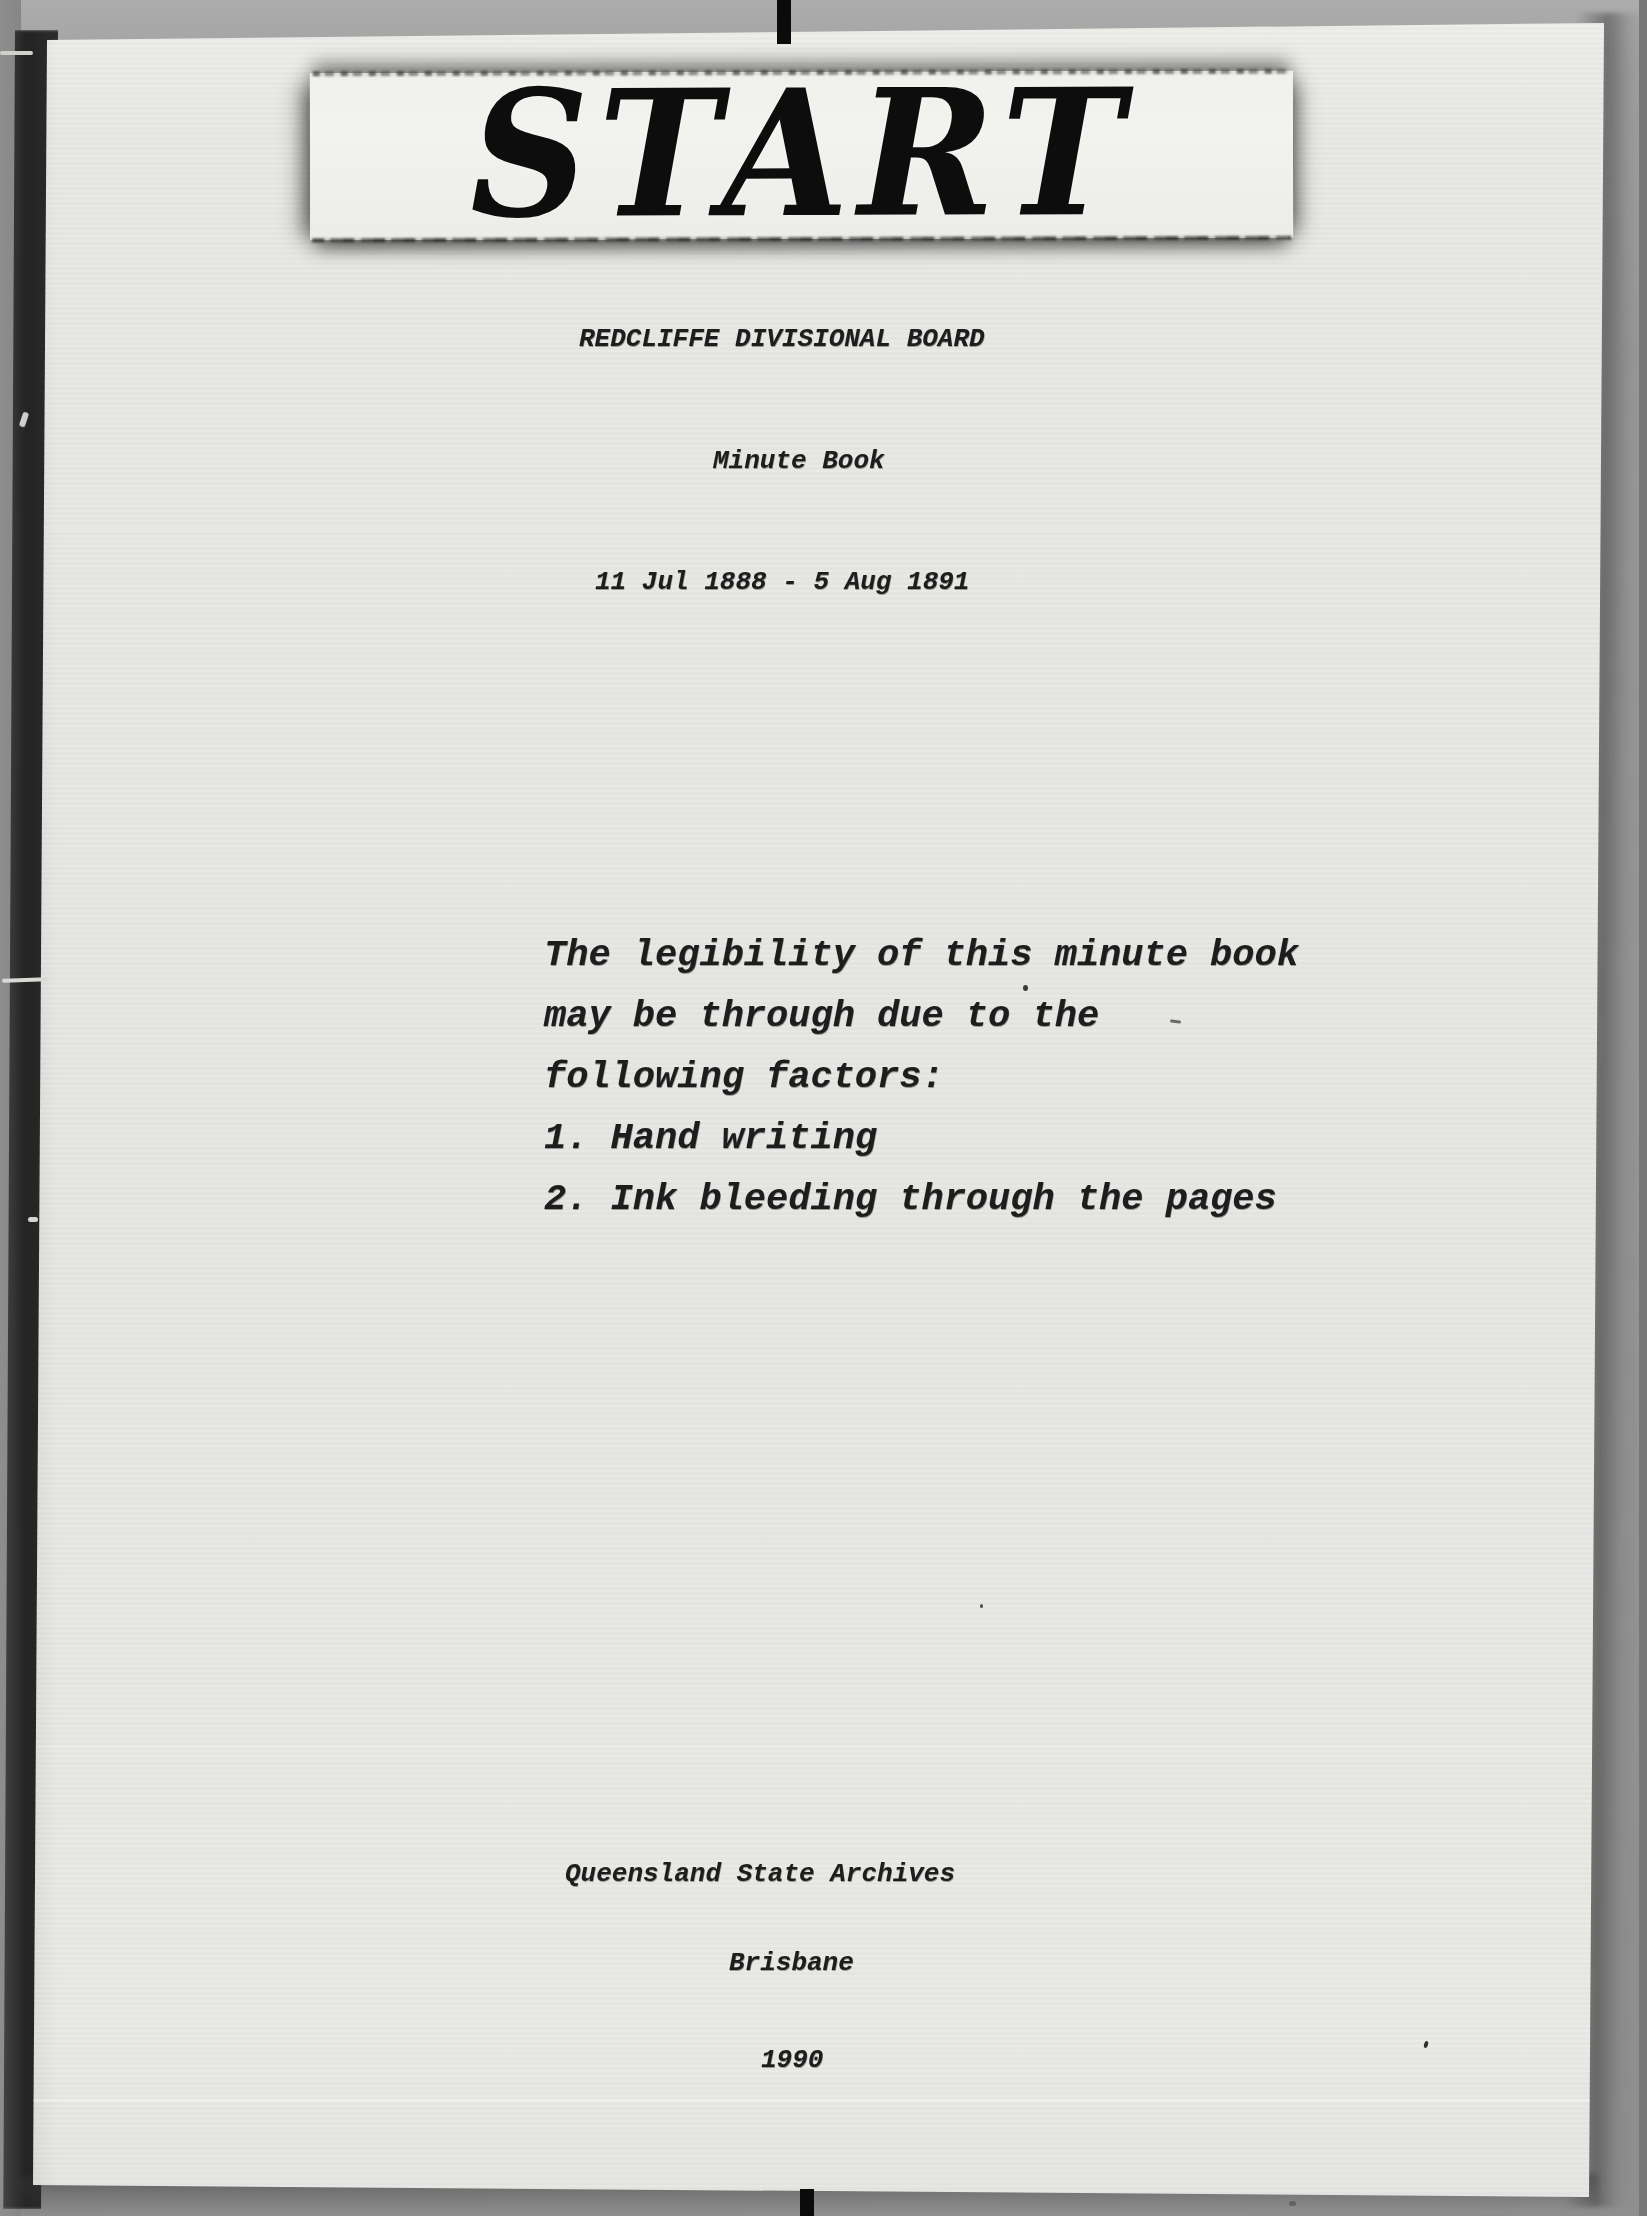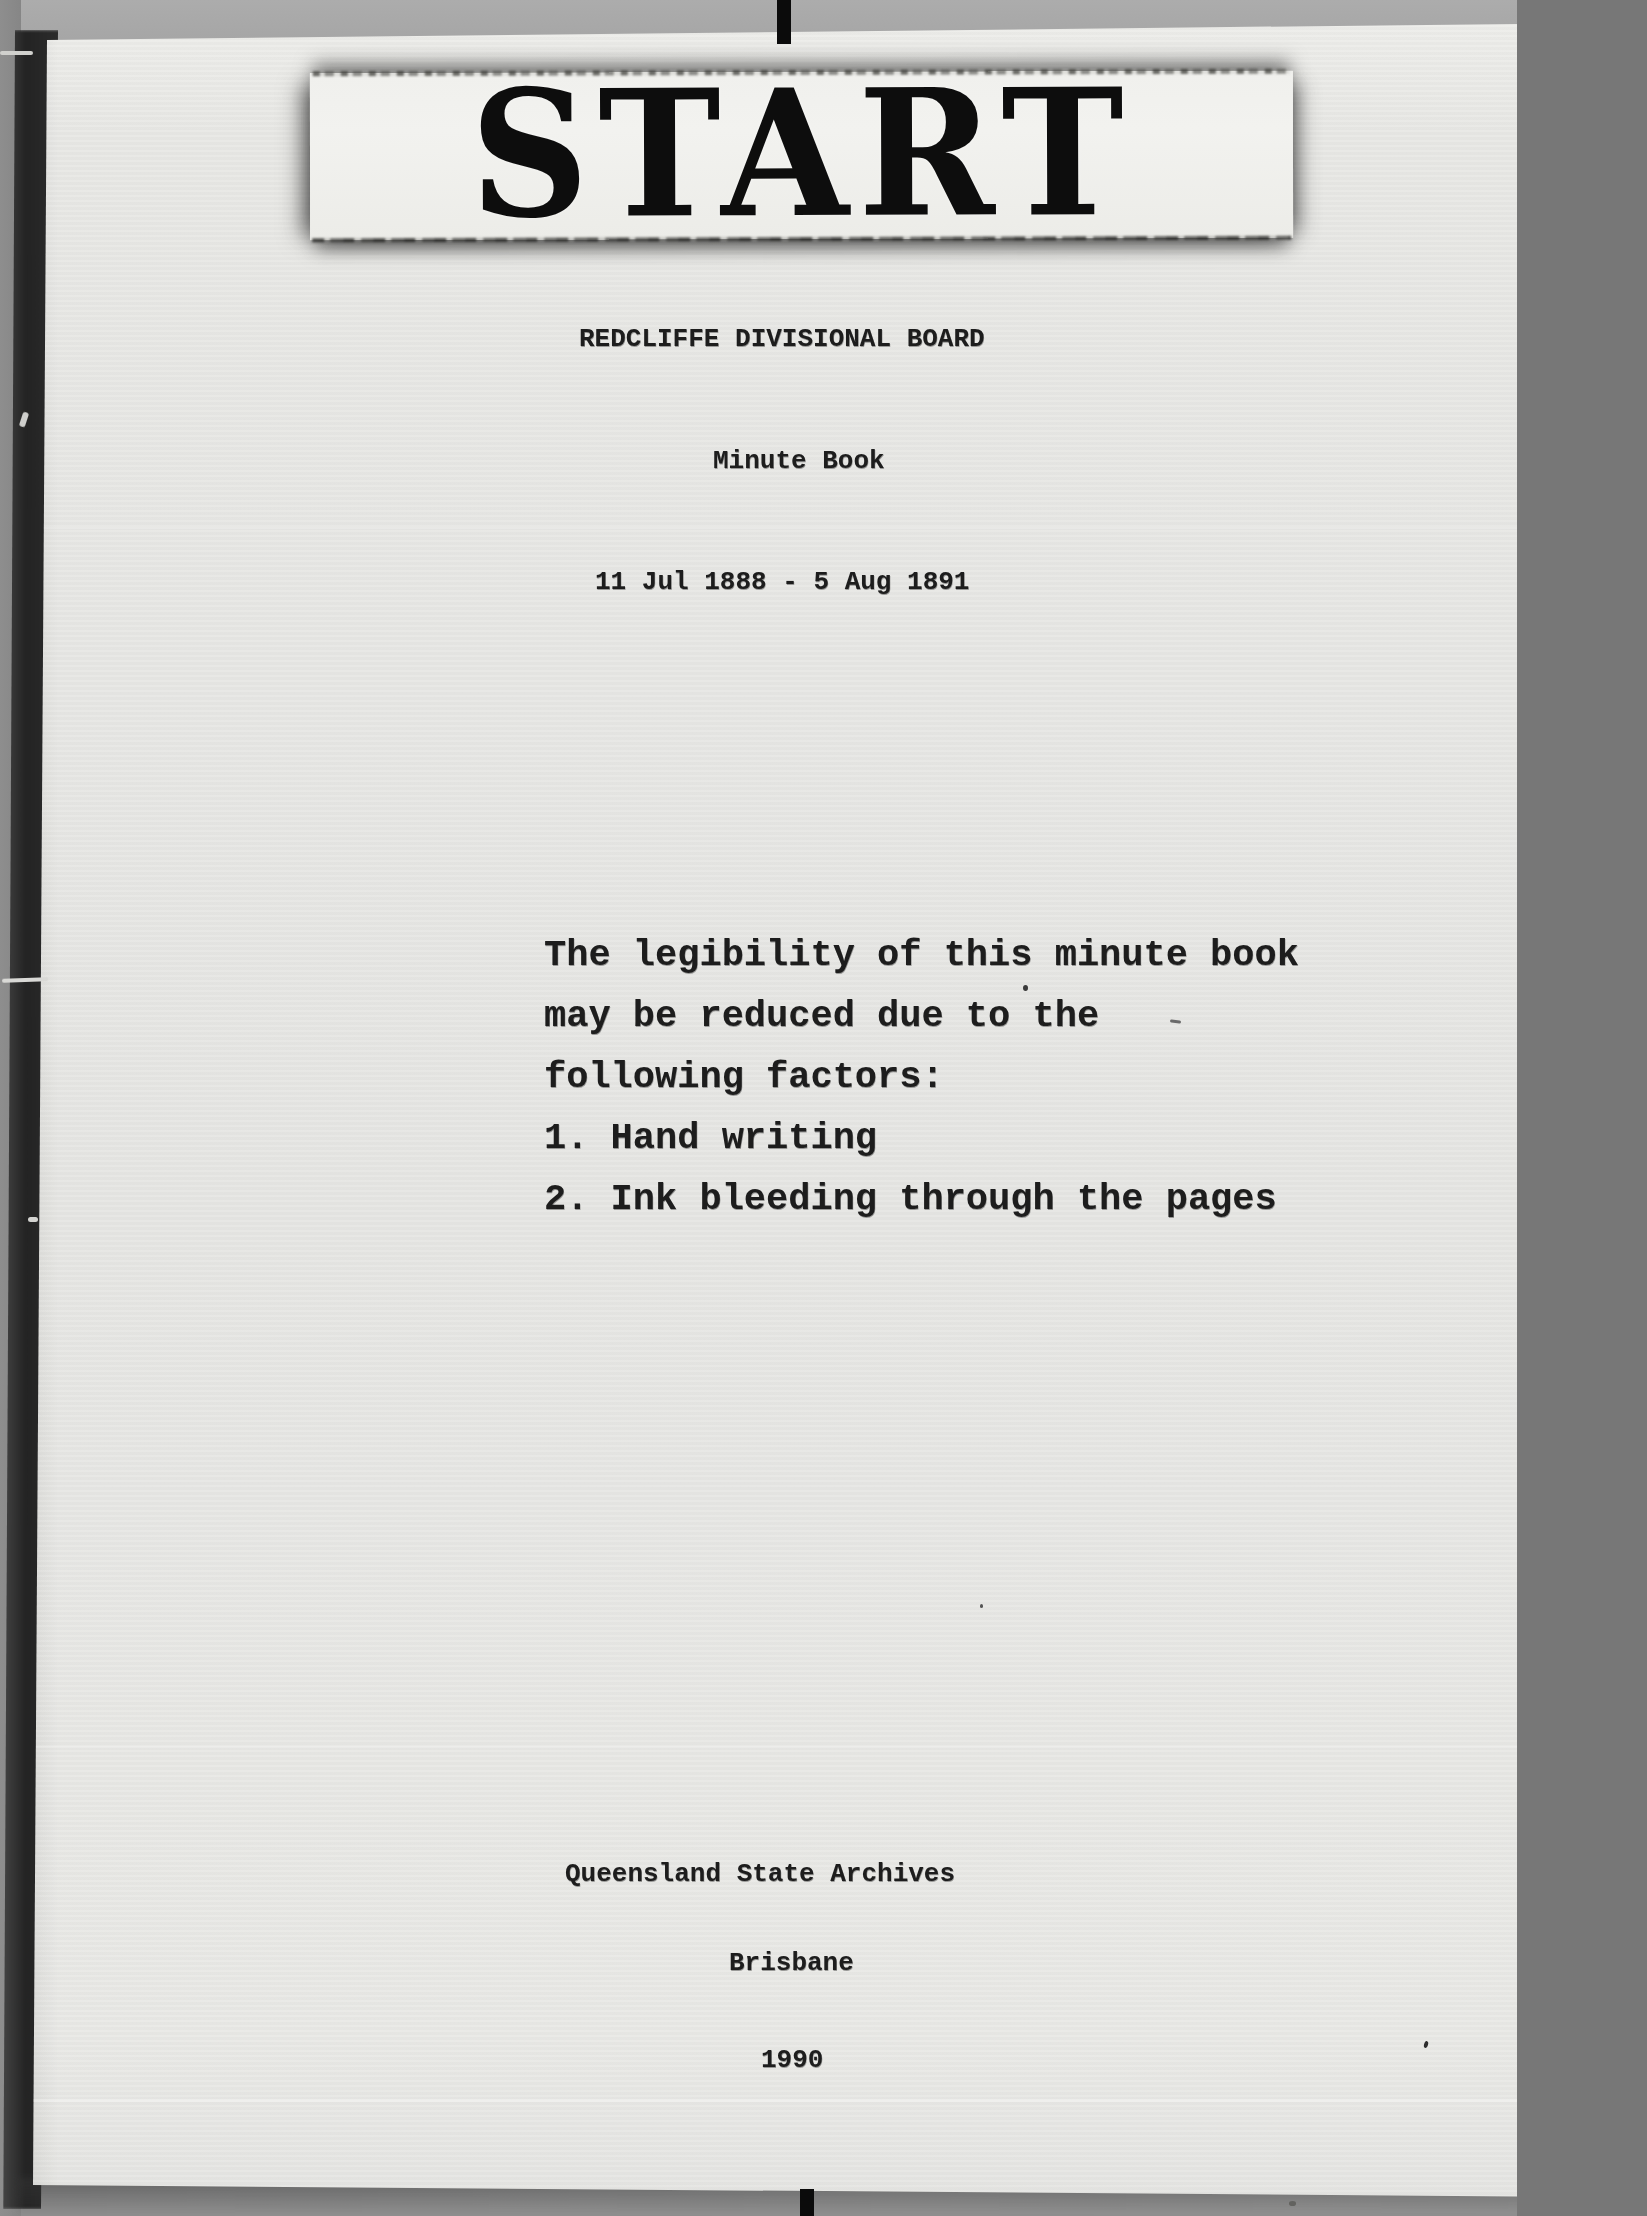--- a/index.html
+++ b/index.html
@@ -1,19 +1,20 @@
 <!DOCTYPE html>
 <html style="font-size:13px"><head>
 <meta charset="utf-8">
 <style>
   html,body{margin:0;padding:0;background:#777;}
   .scan{
-    position:relative;width:1517px;height:2216px;overflow:hidden;
+    position:relative;width:1639px;height:2216px;overflow:hidden;
     background:linear-gradient(180deg,#acacac 0px,#a3a3a3 58px,#9a9a9a 346px,#949494 1235px,#8f8f8f 2216px);
     font-family:"Liberation Mono","DejaVu Sans Mono",monospace;
+    font-style:italic;
   }
   
   .gutter-left{
     position:absolute;left:0;top:30px;width:64px;height:2179px;
     clip-path:polygon(15px 0,58px 0,41px 100%,3.3px 100%);
     background:linear-gradient(90deg,#484848 0%,#232323 40%,#2d2d2d 100%);
     filter:blur(1.6px);
   }
   .mount-sliver-left{
     position:absolute;left:0;top:0;width:21.4px;height:2216px;
@@ -118,21 +119,21 @@
   <div class="start-card">
     <div class="start-text">START</div>
   </div>
 
   <div class="t org">REDCLIFFE DIVISIONAL BOARD</div>
   <div class="t volume">Minute Book</div>
   <div class="t dates">11 Jul 1888 - 5 Aug 1891</div>
 
   <div class="notice">
     <div>The legibility of this minute book</div>
-    <div>may be reduced due to the</div>
+    <div>may be through due to the</div>
     <div>following factors:</div>
     <div>1. Hand writing</div>
     <div>2. Ink bleeding through the pages</div>
   </div>
 
   <div class="t archive">Queensland State Archives</div>
   <div class="t city">Brisbane</div>
   <div class="t year">1990</div>
 
   <div class="film-mark-top"></div>

